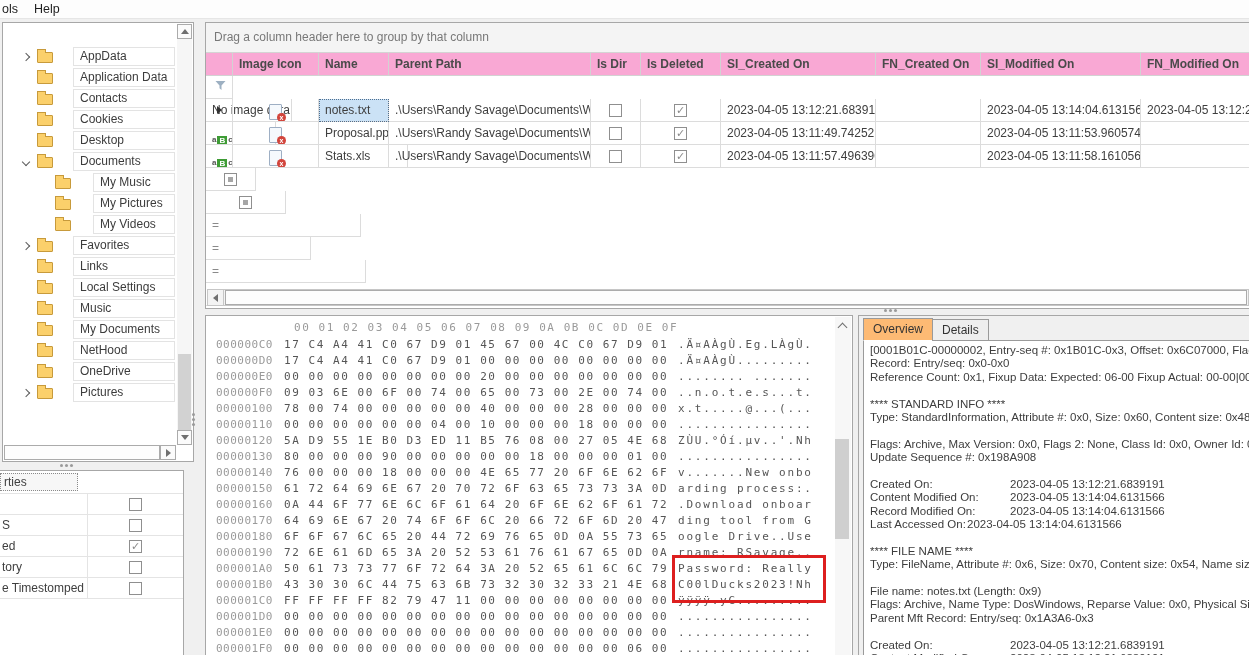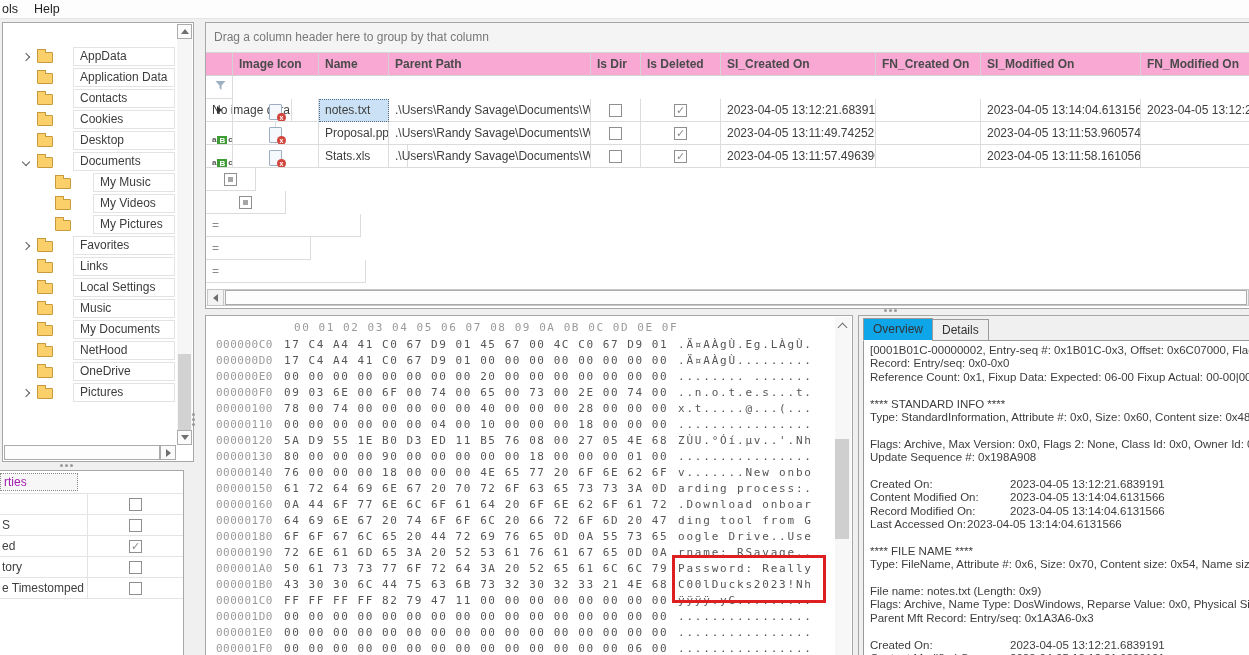--- a/index.html
+++ b/index.html
@@ -39,21 +39,21 @@
   #tree-vscroll { position:absolute; right:1px; top:1px; width:15px; height:421px; background:#f6f6f6; }
   #tree-vthumb { position:absolute; right:1px; top:330px; width:13px; height:78px; background:#d2d2d2; }
   #tree-hscroll { position:absolute; left:1px; bottom:1px; height:15px; right:17px; background:#f6f6f6; }
   #tree-hthumb { position:absolute; left:0; top:0; width:156px; height:15px; background:#fdfdfd; border:1px solid #ababab; }
 
   .dots-h { position:absolute; width:3px; height:3px; background:#9a9a9a; border-radius:50%; box-shadow:5px 0 0 #9a9a9a, 10px 0 0 #9a9a9a; }
   .dots-v { position:absolute; width:3px; height:3px; background:#9a9a9a; border-radius:50%; box-shadow:0 5px 0 #9a9a9a, 0 10px 0 #9a9a9a; }
 
   
   #props-panel { left:0; top:470px; width:184px; height:186px; border-left:none; }
-  #props-header { position:absolute; left:0; top:2px; width:78px; height:18px; border:1px dotted #8a8a8a; background:#f7f7f7; font-size:12px; color:#a21caf; line-height:16px; padding-left:3px; }
+  #props-header { position:absolute; left:0; top:2px; width:78px; height:18px; border:1px dotted #8a8a8a; background:#f7f7f7; font-size:12px; color:#404040; line-height:16px; padding-left:3px; }
   #props-rows { position:absolute; left:0; top:22px; right:0; border-top:1px solid #e4e4e4; }
   .prow { display:flex; height:21px; border-bottom:1px solid #e4e4e4; align-items:center; font-size:12px; }
   .prow .plabel { width:88px; padding-left:2px; border-right:1px solid #e4e4e4; height:21px; line-height:20px; white-space:nowrap; overflow:hidden; }
   .prow .pval { flex:1; display:flex; justify-content:center; }
   .cb { width:13px; height:13px; border:1px solid #8f8f8f; background:#fff; position:relative; flex:0 0 auto; }
   .cb .chk { font-style:normal; display:block; text-align:center; color:#8a8a8a; font-size:11px; line-height:11px; font-weight:bold; font-family:"DejaVu Sans", sans-serif; }
   .cb.ind::after { content:""; position:absolute; left:3px; top:3px; right:3px; bottom:3px; background:#a6a6a6; }
 
   
   #grid-panel { left:205px; top:22px; width:1045px; height:287px; border-right:none; overflow:hidden; }
@@ -87,21 +87,21 @@
   .hascii { color:#555; letter-spacing:1.8px; white-space:pre; }
   #hex-vscroll { position:absolute; right:1px; top:1px; width:16px; bottom:0; background:#f7f7f7; }
   #hex-vthumb { position:absolute; right:2px; top:122px; width:14px; height:100px; background:#cfcfcf; }
   #hex-vscroll .upchev { position:absolute; top:7px; left:4px; width:7px; height:7px; border-left:1.5px solid #6f6f6f; border-top:1.5px solid #6f6f6f; transform:rotate(45deg); }
   #password-box { position:absolute; left:672px; top:555px; width:154px; height:48px; border:3px solid #dd1f1f; z-index:6; }
 
   
   #ov-panel { left:858px; top:315px; width:392px; height:341px; background:#f0f0f0; }
   .tabstrip { position:absolute; left:4px; top:2px; display:flex; align-items:flex-end; z-index:2; }
   .tab { font-size:12px; color:#333; border:1px solid #9a9a9a; background:#eeeeee; padding:3px 9px 3px 9px; margin-right:-1px; }
-  .tab.active { background:#0ea5e9; border-bottom:1px solid #fff; padding-bottom:4px; }
+  .tab.active { background:#fdba74; border-bottom:1px solid #fff; padding-bottom:4px; }
   #ov-content { position:absolute; left:4px; top:24px; right:-2px; bottom:-2px; border:1px solid #9a9a9a; background:#fff; padding:3px 0 0 6px; overflow:hidden; }
   .ovl { height:13.4px; line-height:13.4px; font-size:11.5px; color:#3d3d3d; white-space:pre; }
   .ovl .k { display:inline-block; width:140px; }
   .ovl.tight .k { width:97px; }
 
   .funnel-wrap { margin-top:6px; margin-left:2px; }
 </style>
 </head>
 <body>
 
@@ -149,26 +149,26 @@
           <span class="tlabel">Documents</span>
         </div>
       <div class="titem lvl2">
           <span class="exp"></span>
           <span class="ficon"></span>
           <span class="tlabel">My Music</span>
         </div>
       <div class="titem lvl2">
           <span class="exp"></span>
           <span class="ficon"></span>
+          <span class="tlabel">My Pictures</span>
+        </div>
+      <div class="titem lvl2">
+          <span class="exp"></span>
+          <span class="ficon"></span>
           <span class="tlabel">My Videos</span>
-        </div>
-      <div class="titem lvl2">
-          <span class="exp"></span>
-          <span class="ficon"></span>
-          <span class="tlabel">My Pictures</span>
         </div>
       <div class="titem lvl1">
           <span class="exp">
             <span class="chev right"></span>
           </span>
           <span class="ficon"></span>
           <span class="tlabel">Favorites</span>
         </div>
       <div class="titem lvl1">
           <span class="exp"></span>

